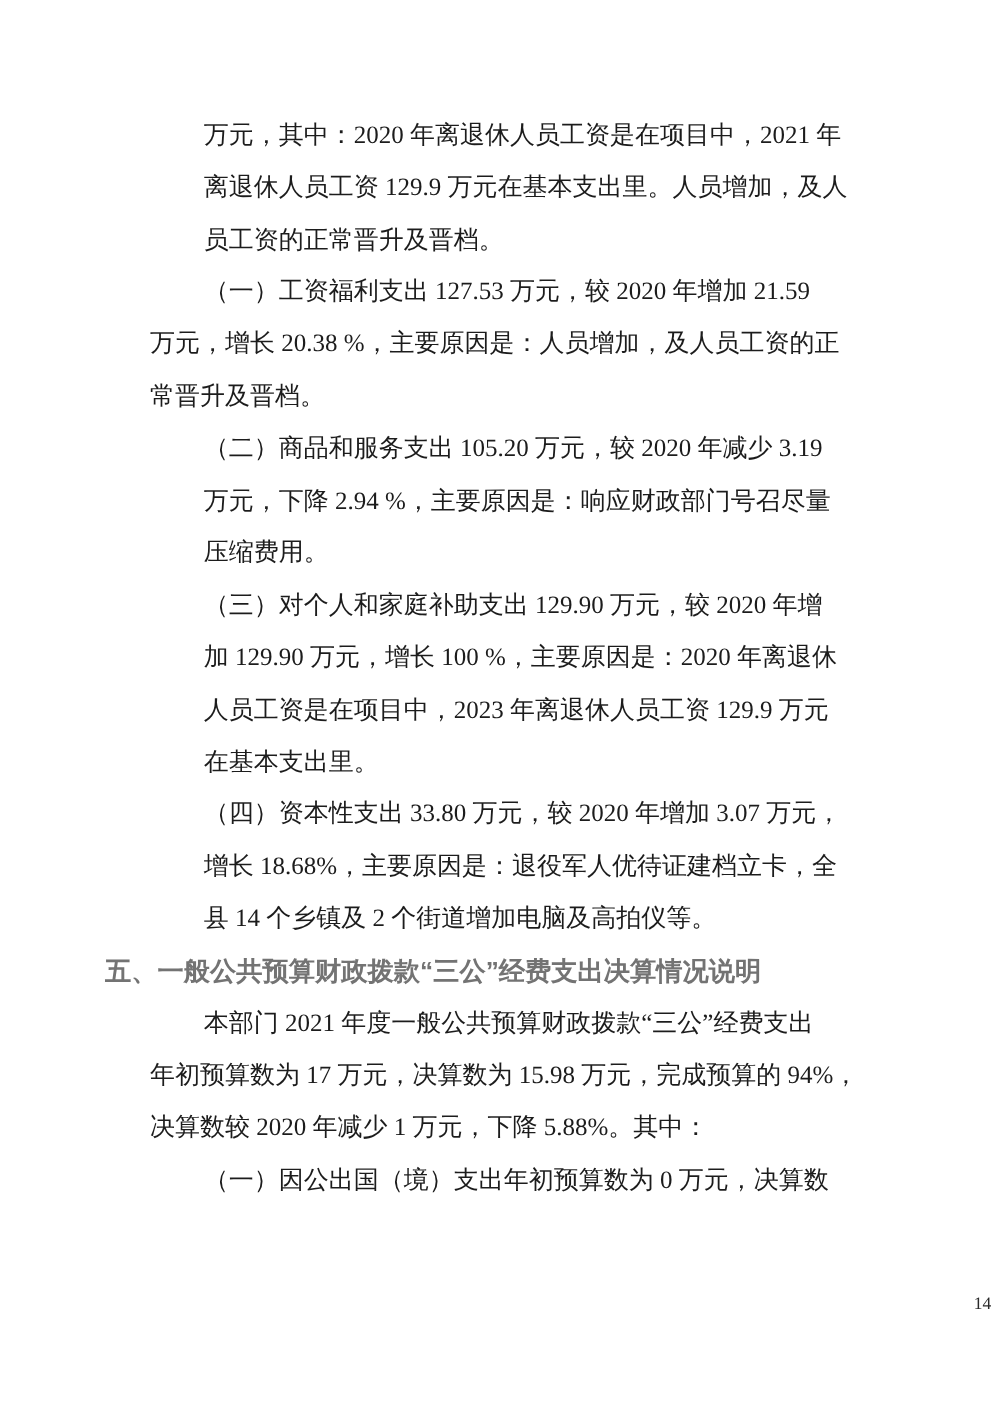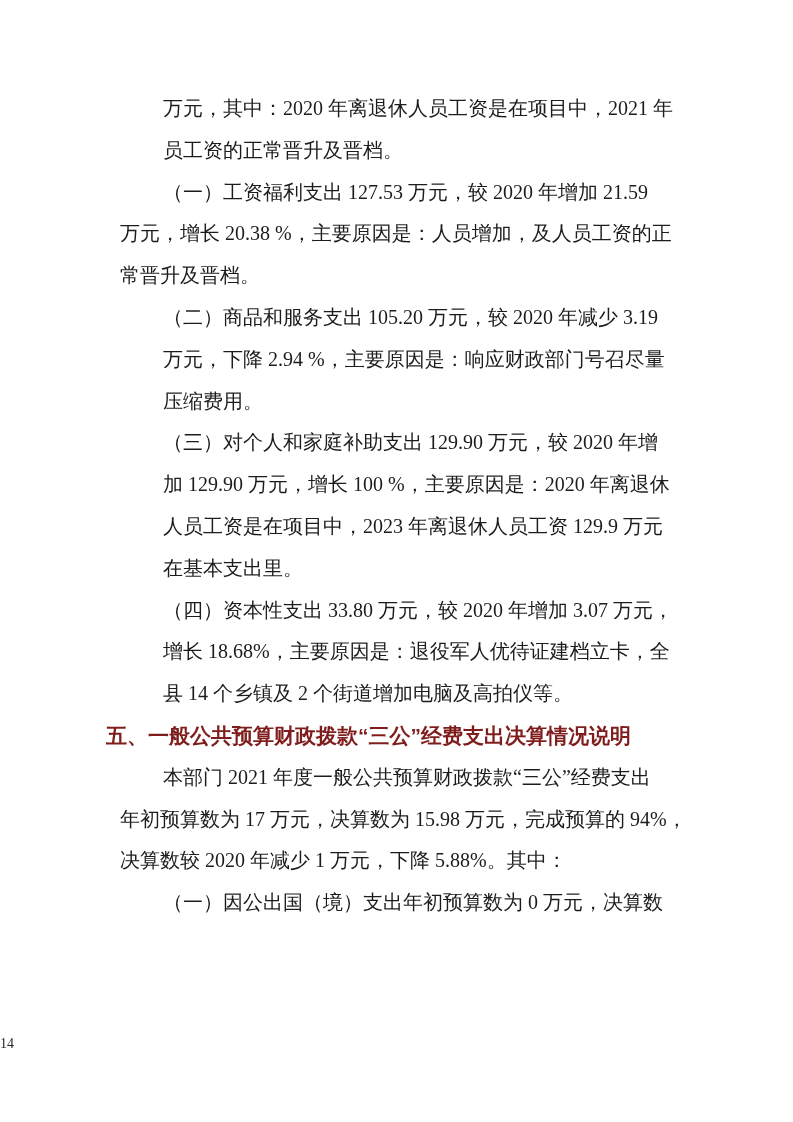--- a/index.html
+++ b/index.html
@@ -27,43 +27,44 @@
     line-height: 41.8px;
     height: 41.8px;
     white-space: nowrap;
     color: #1c1c1c;
   }
   
   .ind-a { margin-left: 163px; }
   
   .ind-b { margin-left: 120px; }
   .heading-line {
-    margin-left: 106px;
+    margin-left: 84px;
     font-family: "Liberation Sans", "DejaVu Sans", sans-serif;
     font-weight: bold;
     font-size: 21px;
-    color: #7f1d1d;
+    color: #737373;
   }
   .footer {
     position: absolute;
     top: 1036px;
     left: 0;
     width: 793px;
-    text-align: left;
+    text-align: right;
     font-size: 14px;
     color: #2a2a2a;
     font-family: "Liberation Serif", "DejaVu Serif", serif;
   }
 </style>
 </head>
 <body>
 
 <div class="page">
   <div class="content">
     <div class="line ind-a">万元，其中：2020 年离退休人员工资是在项目中，2021 年</div>
+    <div class="line ind-a">离退休人员工资 129.9 万元在基本支出里。人员增加，及人</div>
     <div class="line ind-a">员工资的正常晋升及晋档。</div>
     <div class="line ind-a">（一）工资福利支出 127.53 万元，较 2020 年增加 21.59</div>
     <div class="line ind-b">万元，增长 20.38 %，主要原因是：人员增加，及人员工资的正</div>
     <div class="line ind-b">常晋升及晋档。</div>
     <div class="line ind-a">（二）商品和服务支出 105.20 万元，较 2020 年减少 3.19</div>
     <div class="line ind-a">万元，下降 2.94 %，主要原因是：响应财政部门号召尽量</div>
     <div class="line ind-a">压缩费用。</div>
     <div class="line ind-a">（三）对个人和家庭补助支出 129.90 万元，较 2020 年增</div>
     <div class="line ind-a">加 129.90 万元，增长 100 %，主要原因是：2020 年离退休</div>
     <div class="line ind-a">人员工资是在项目中，2023 年离退休人员工资 129.9 万元</div>

